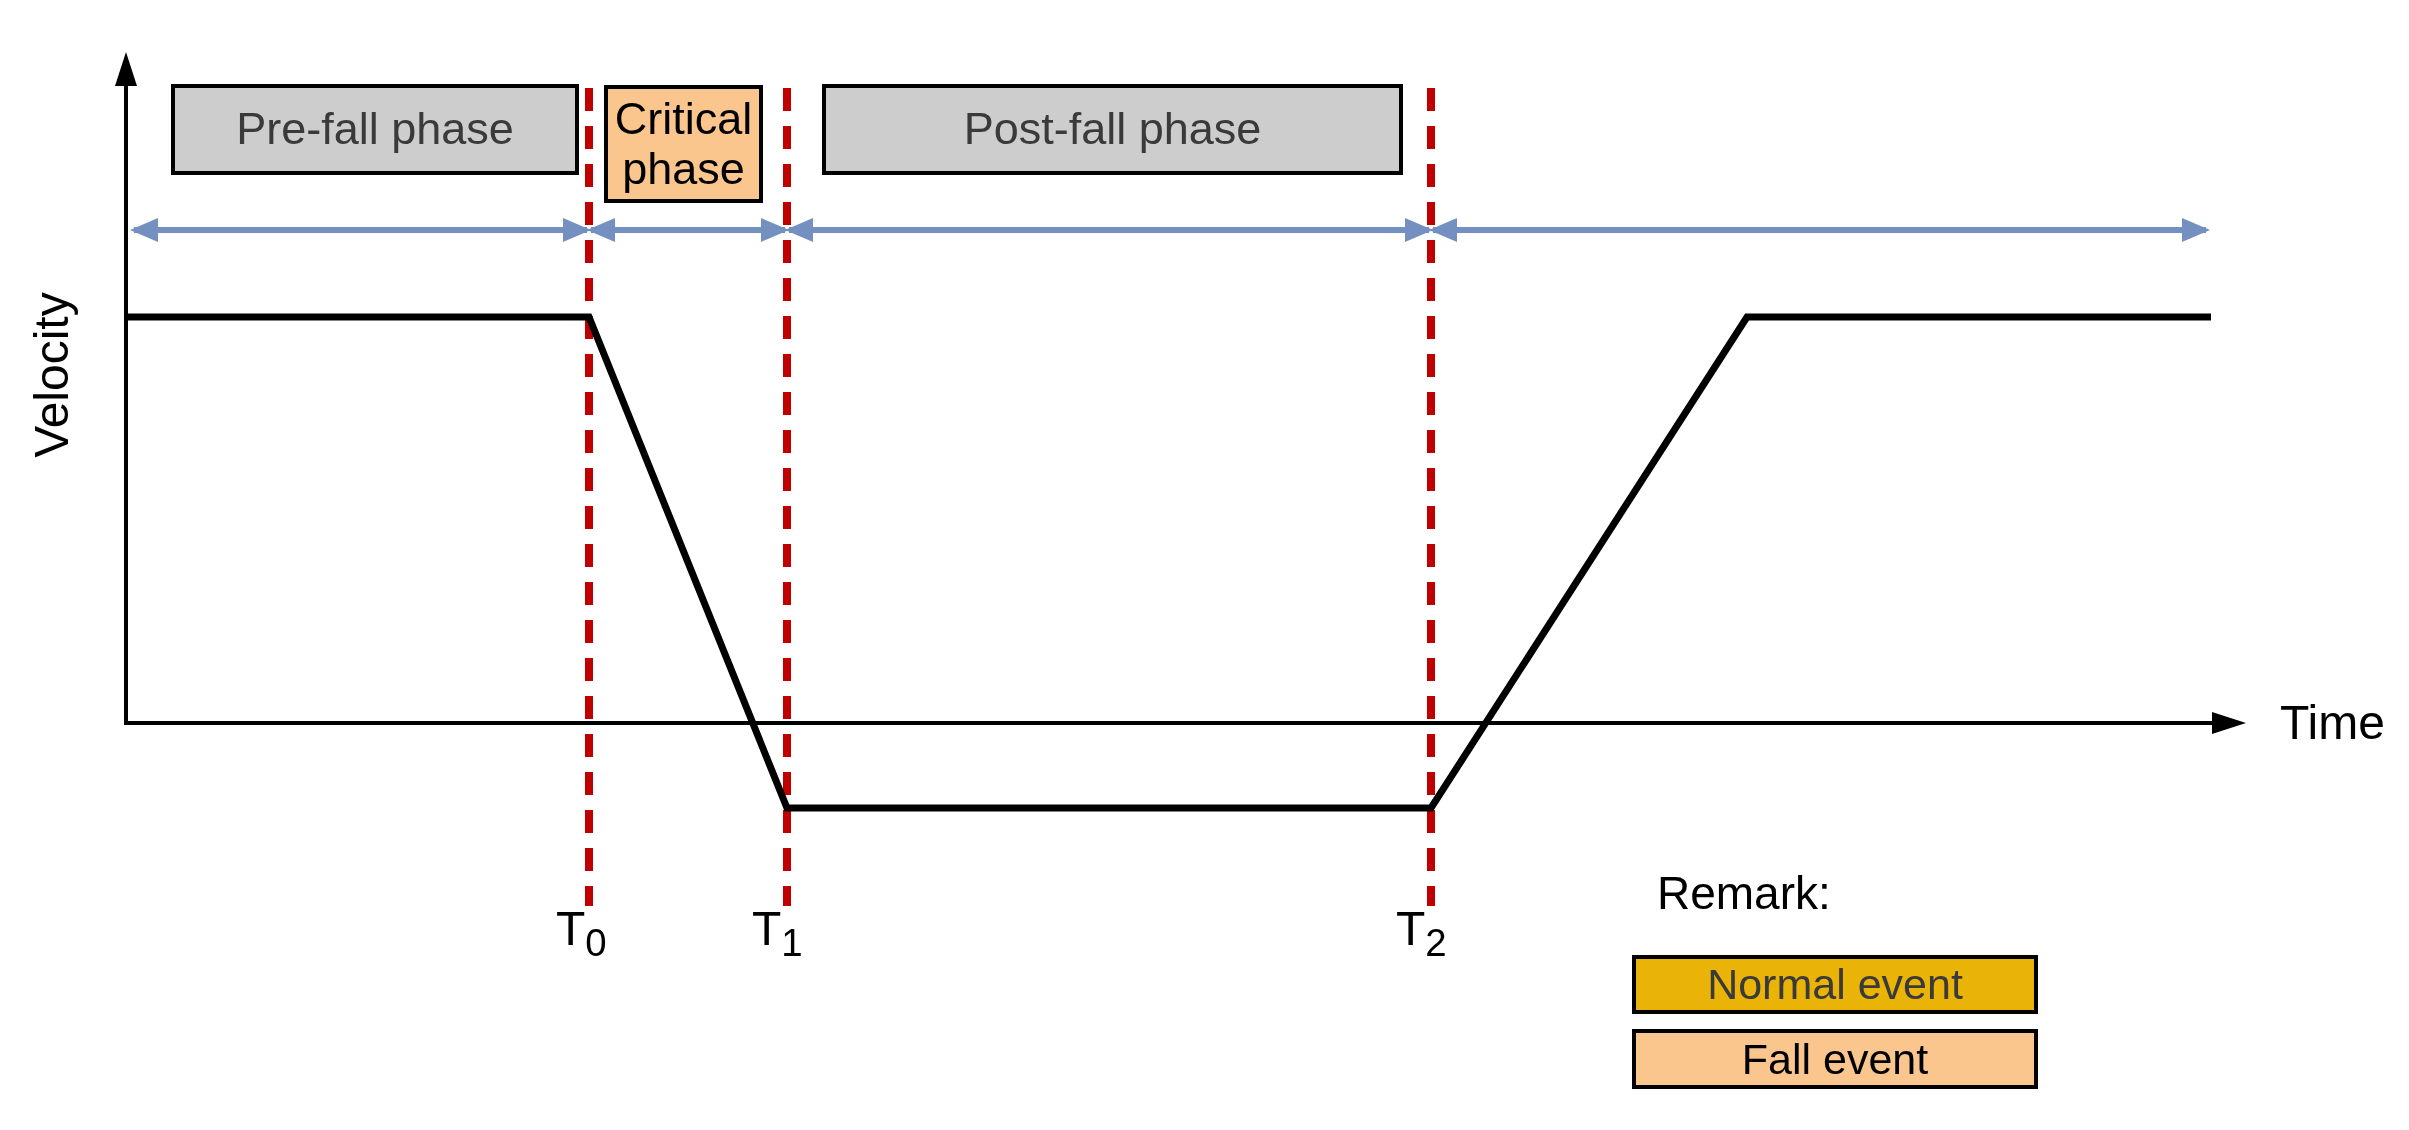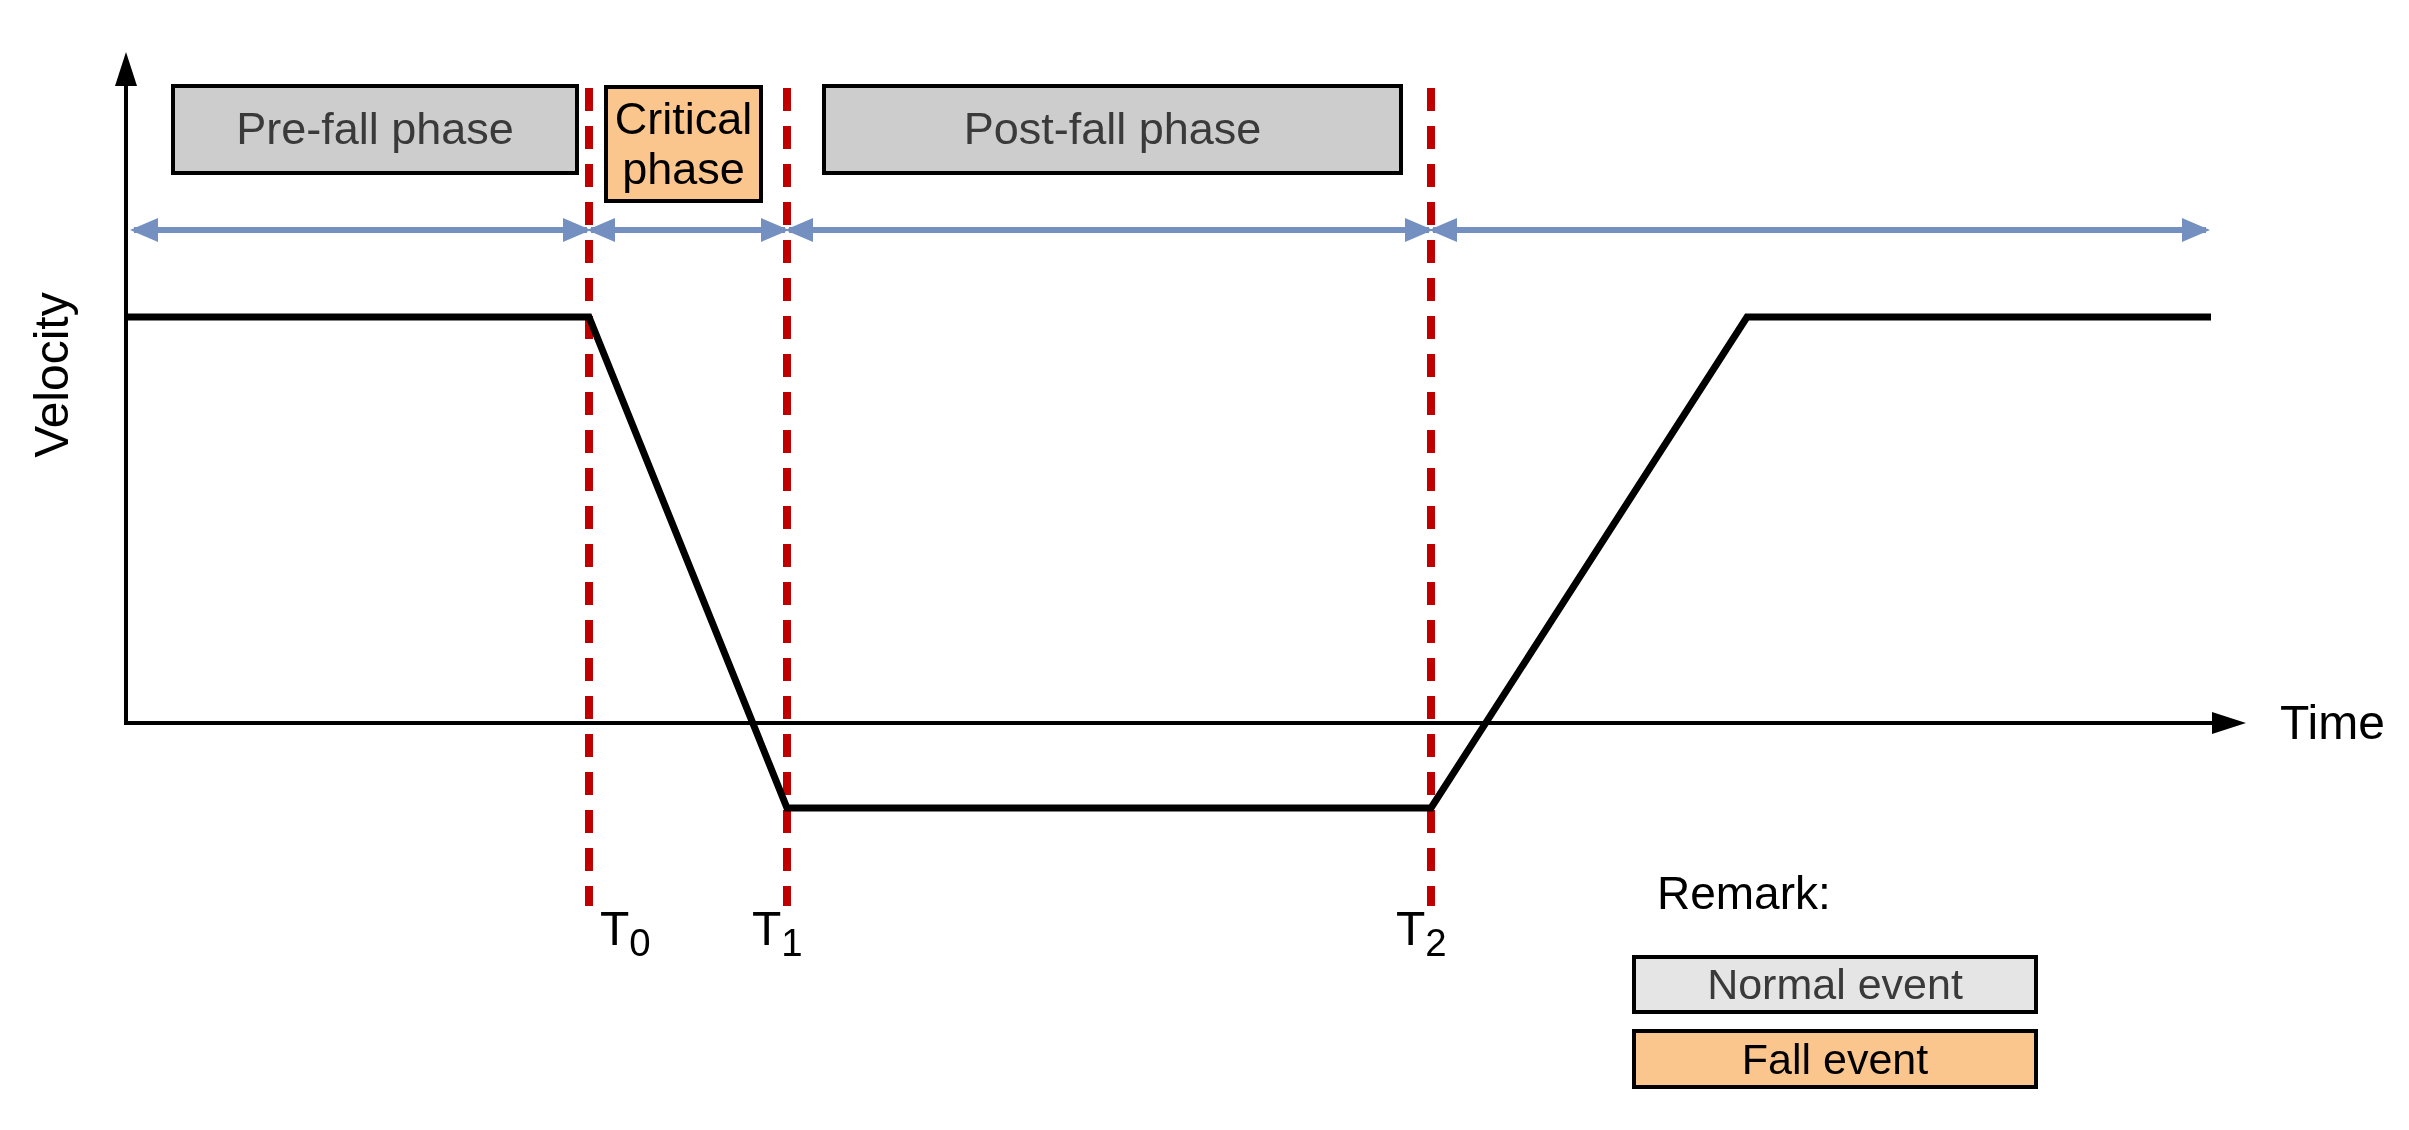--- a/index.html
+++ b/index.html
@@ -62,21 +62,21 @@
     line-height: 50px;
   }
   .t-marker {
     position: absolute;
     top: 903px;
     font-size: 48px;
     color: #000000;
     line-height: 52px;
   }
   .t-marker sub { font-size: 80%; line-height: 0; }
-  .t0 { left: 556px; margin-left: 44px; }
+  .t0 { left: 556px; }
   .t1 { left: 752px; }
   .t2 { left: 1396px; }
 
   .legend-title {
     position: absolute;
     left: 1641px;
     top: 868px;
     font-size: 46px;
     color: #000000;
     line-height: 50px;
@@ -86,21 +86,21 @@
     position: absolute;
     left: 1632px;
     width: 406px;
     box-sizing: border-box;
     border: 4px solid #000000;
     display: flex;
     align-items: center;
     justify-content: center;
     font-size: 43px;
   }
-  .legend-normal { top: 955px;  height: 59px; background: #e5e5e5; color: #3a3a3a; }
+  .legend-normal { top: 955px;  height: 59px; background: #eab308; color: #3a3a3a; }
   .legend-fall   { top: 1029px; height: 60px; background: #fbc68d; color: #000000; }
 </style>
 </head>
 <body>
 
 <div class="stage">
 
   <svg class="layer-svg" viewBox="0 0 2409 1130">
     <defs>
       <marker id="arrowBlackUp" markerUnits="userSpaceOnUse" markerWidth="40" markerHeight="30" refX="30" refY="13" orient="auto">

